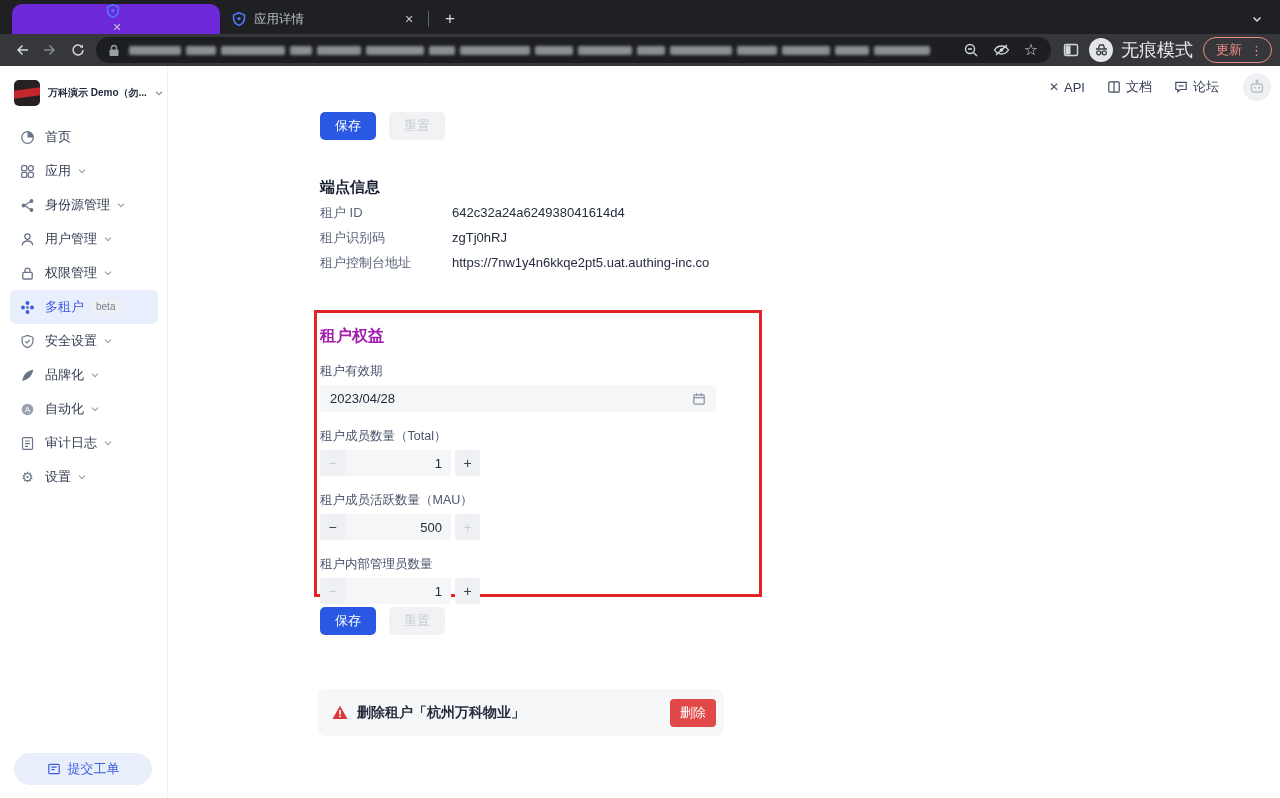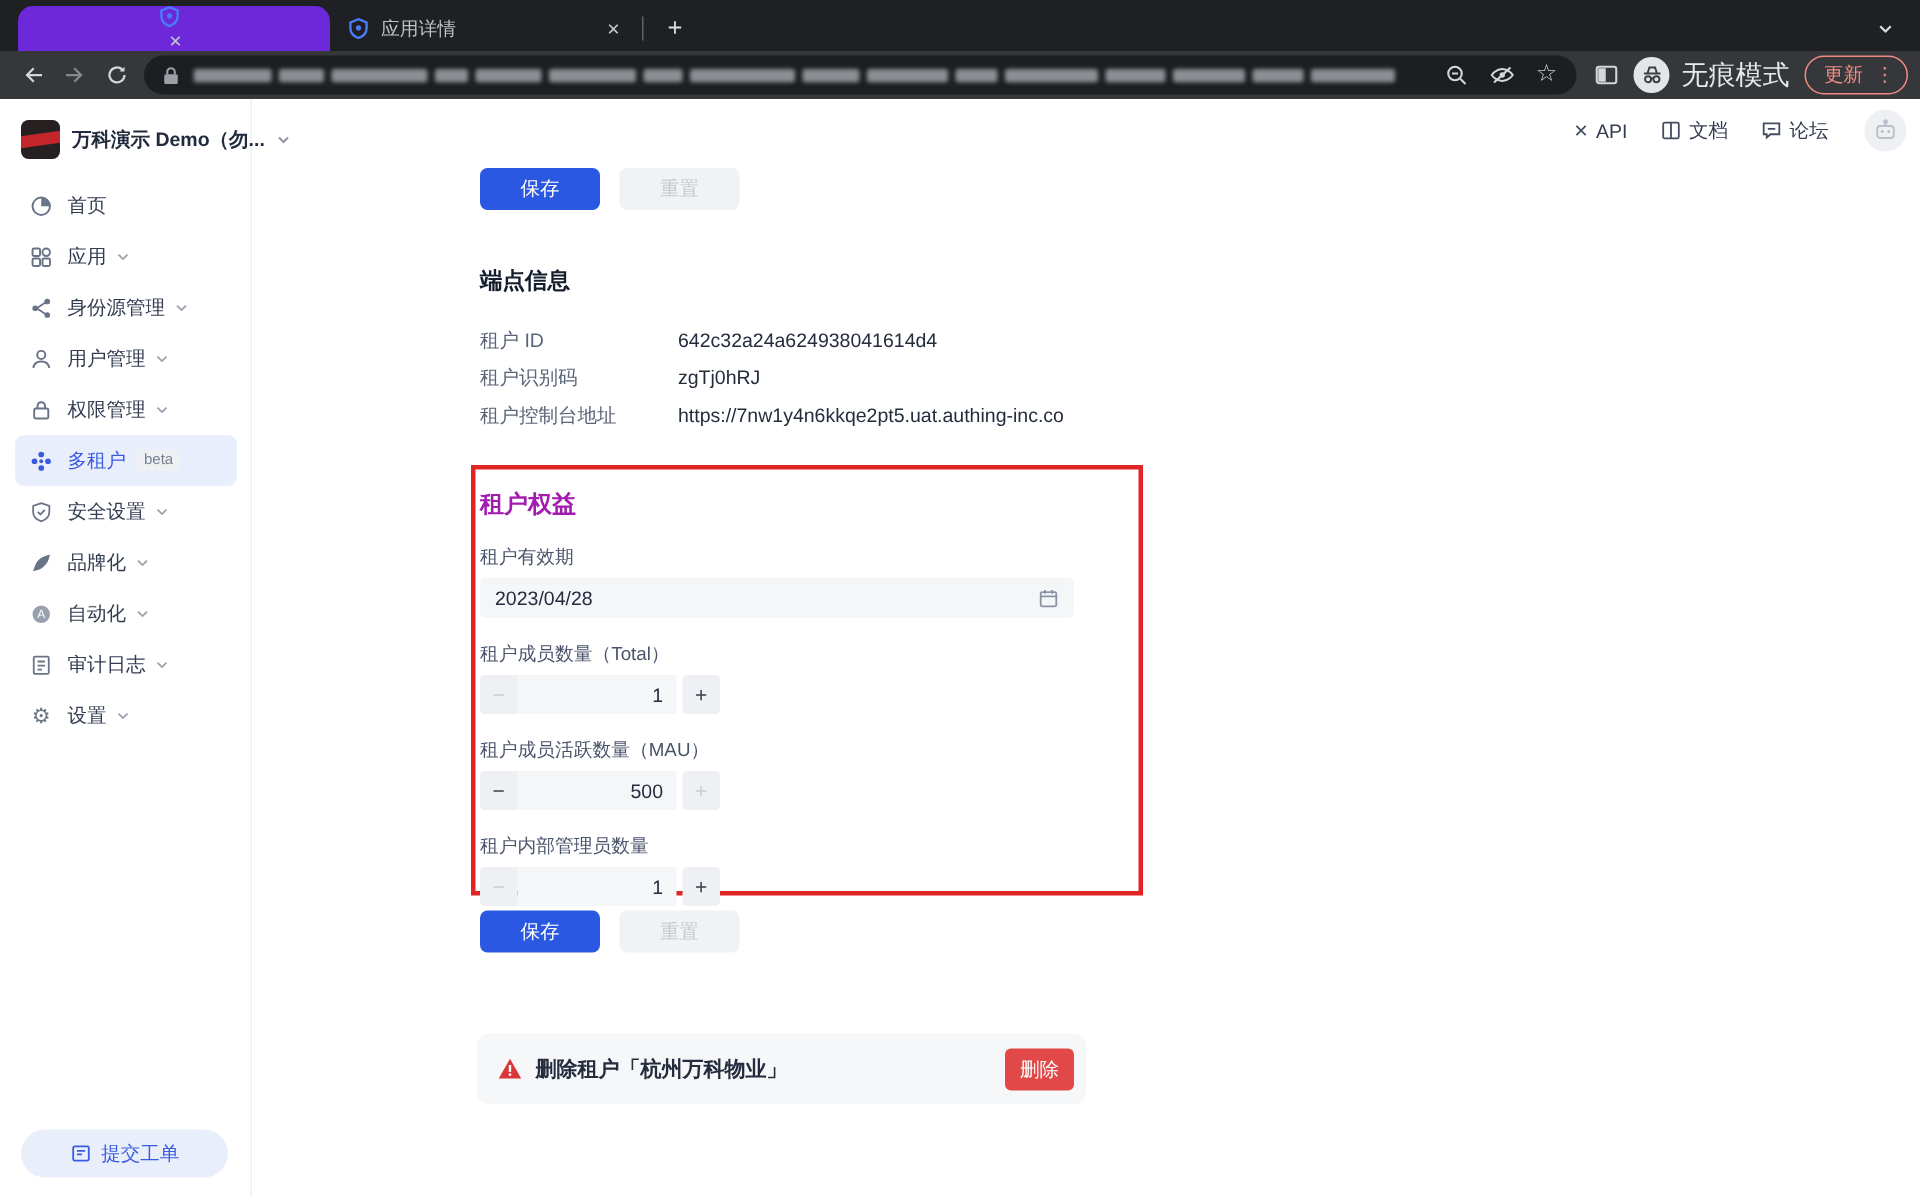--- a/index.html
+++ b/index.html
@@ -44,21 +44,21 @@
   .update-dots { font-size:13px; letter-spacing:0; color:#f28b82; }
 
   
   .app { display:flex; height:732px; position:relative; background:#fff; }
   .sidebar { width:168px; flex:none; border-right:1px solid #f0f1f4; position:relative; }
   .workspace { display:flex; align-items:center; gap:8px; padding:14px 10px 0 14px; }
   .ws-logo { width:26px; height:26px; border-radius:5px; background:#262120; position:relative;
     overflow:hidden; flex:none; }
   .ws-logo .band { position:absolute; left:-4px; right:-4px; top:9px; height:8px;
     background:#c3262b; transform:rotate(-8deg); }
-  .ws-name { font-size:13px; font-weight:bold; color:#222b3d; white-space:nowrap; }
+  .ws-name { font-size:10px; font-weight:bold; color:#222b3d; white-space:nowrap; }
   .caret { width:8px; height:8px; flex:none; }
 
   .nav { position:absolute; top:54px; left:0; right:0; }
   .nav-item { height:34px; display:flex; align-items:center; margin:0 9px 0 10px;
     padding:0 8px 0 10px; border-radius:6px; cursor:pointer; }
   .nav-ic { width:15px; height:15px; margin-right:10px; flex:none; display:flex;
     align-items:center; justify-content:center; color:#6a7487; font-size:14px; line-height:1; }
   .nav-label { font-size:13px; color:#323b50; }
   .nav-caret { margin-left:7px; }
   .nav-item.sel { background:#e9eefc; }
@@ -73,27 +73,27 @@
   .main { flex:1; position:relative; }
   .main-header { position:absolute; top:6px; right:9px; height:30px; display:flex;
     align-items:center; gap:22px; }
   .hdr-link { display:flex; align-items:center; gap:5px; font-size:13px; color:#333d52; }
   .hdr-link .x-glyph { font-size:12px; color:#434d62; }
   .avatar { width:28px; height:28px; border-radius:50%; background:#eef0f3; display:flex;
     align-items:center; justify-content:center; margin-left:2px; }
 
   .content { position:absolute; left:152px; top:46px; width:560px; }
   .btn-row { display:flex; gap:13px; }
-  .btn { height:28px; padding:0 27px; border:none; border-radius:5px; font-size:13px;
+  .btn { height:28px; padding:0 15px; border:none; border-radius:5px; font-size:13px;
     font-family:inherit; cursor:pointer; }
   .btn-primary { background:#2a58e2; color:#fff; }
   .btn-disabled { background:#f1f2f4; color:#c6cad1; cursor:default; }
 
   .sec-title { margin-top:38px; font-size:15px; font-weight:bold; color:#161e2e; }
-  .ep-rows { margin-top:17px; }
+  .ep-rows { margin-top:3px; }
   .ep-row { display:flex; height:25px; align-items:center; }
   .ep-label { width:132px; flex:none; font-size:13px; color:#5a6478; }
   .ep-value { font-size:13px; color:#242c3d; }
 
   .benefits-box { position:absolute; left:146px; top:244px; width:448px; height:287px;
     border:3px solid #e12424; padding:10px 12px 0 3px; }
   .benefits-title { font-size:16px; font-weight:bold; color:#a21caf; margin-top:3px; }
   .field-label { font-size:12.5px; color:#49536a; margin-top:16px; }
   .date-input { margin-top:5px; width:396px; height:27px; background:#f4f6f8; border-radius:4px;
     display:flex; align-items:center; padding:0 10px; }

